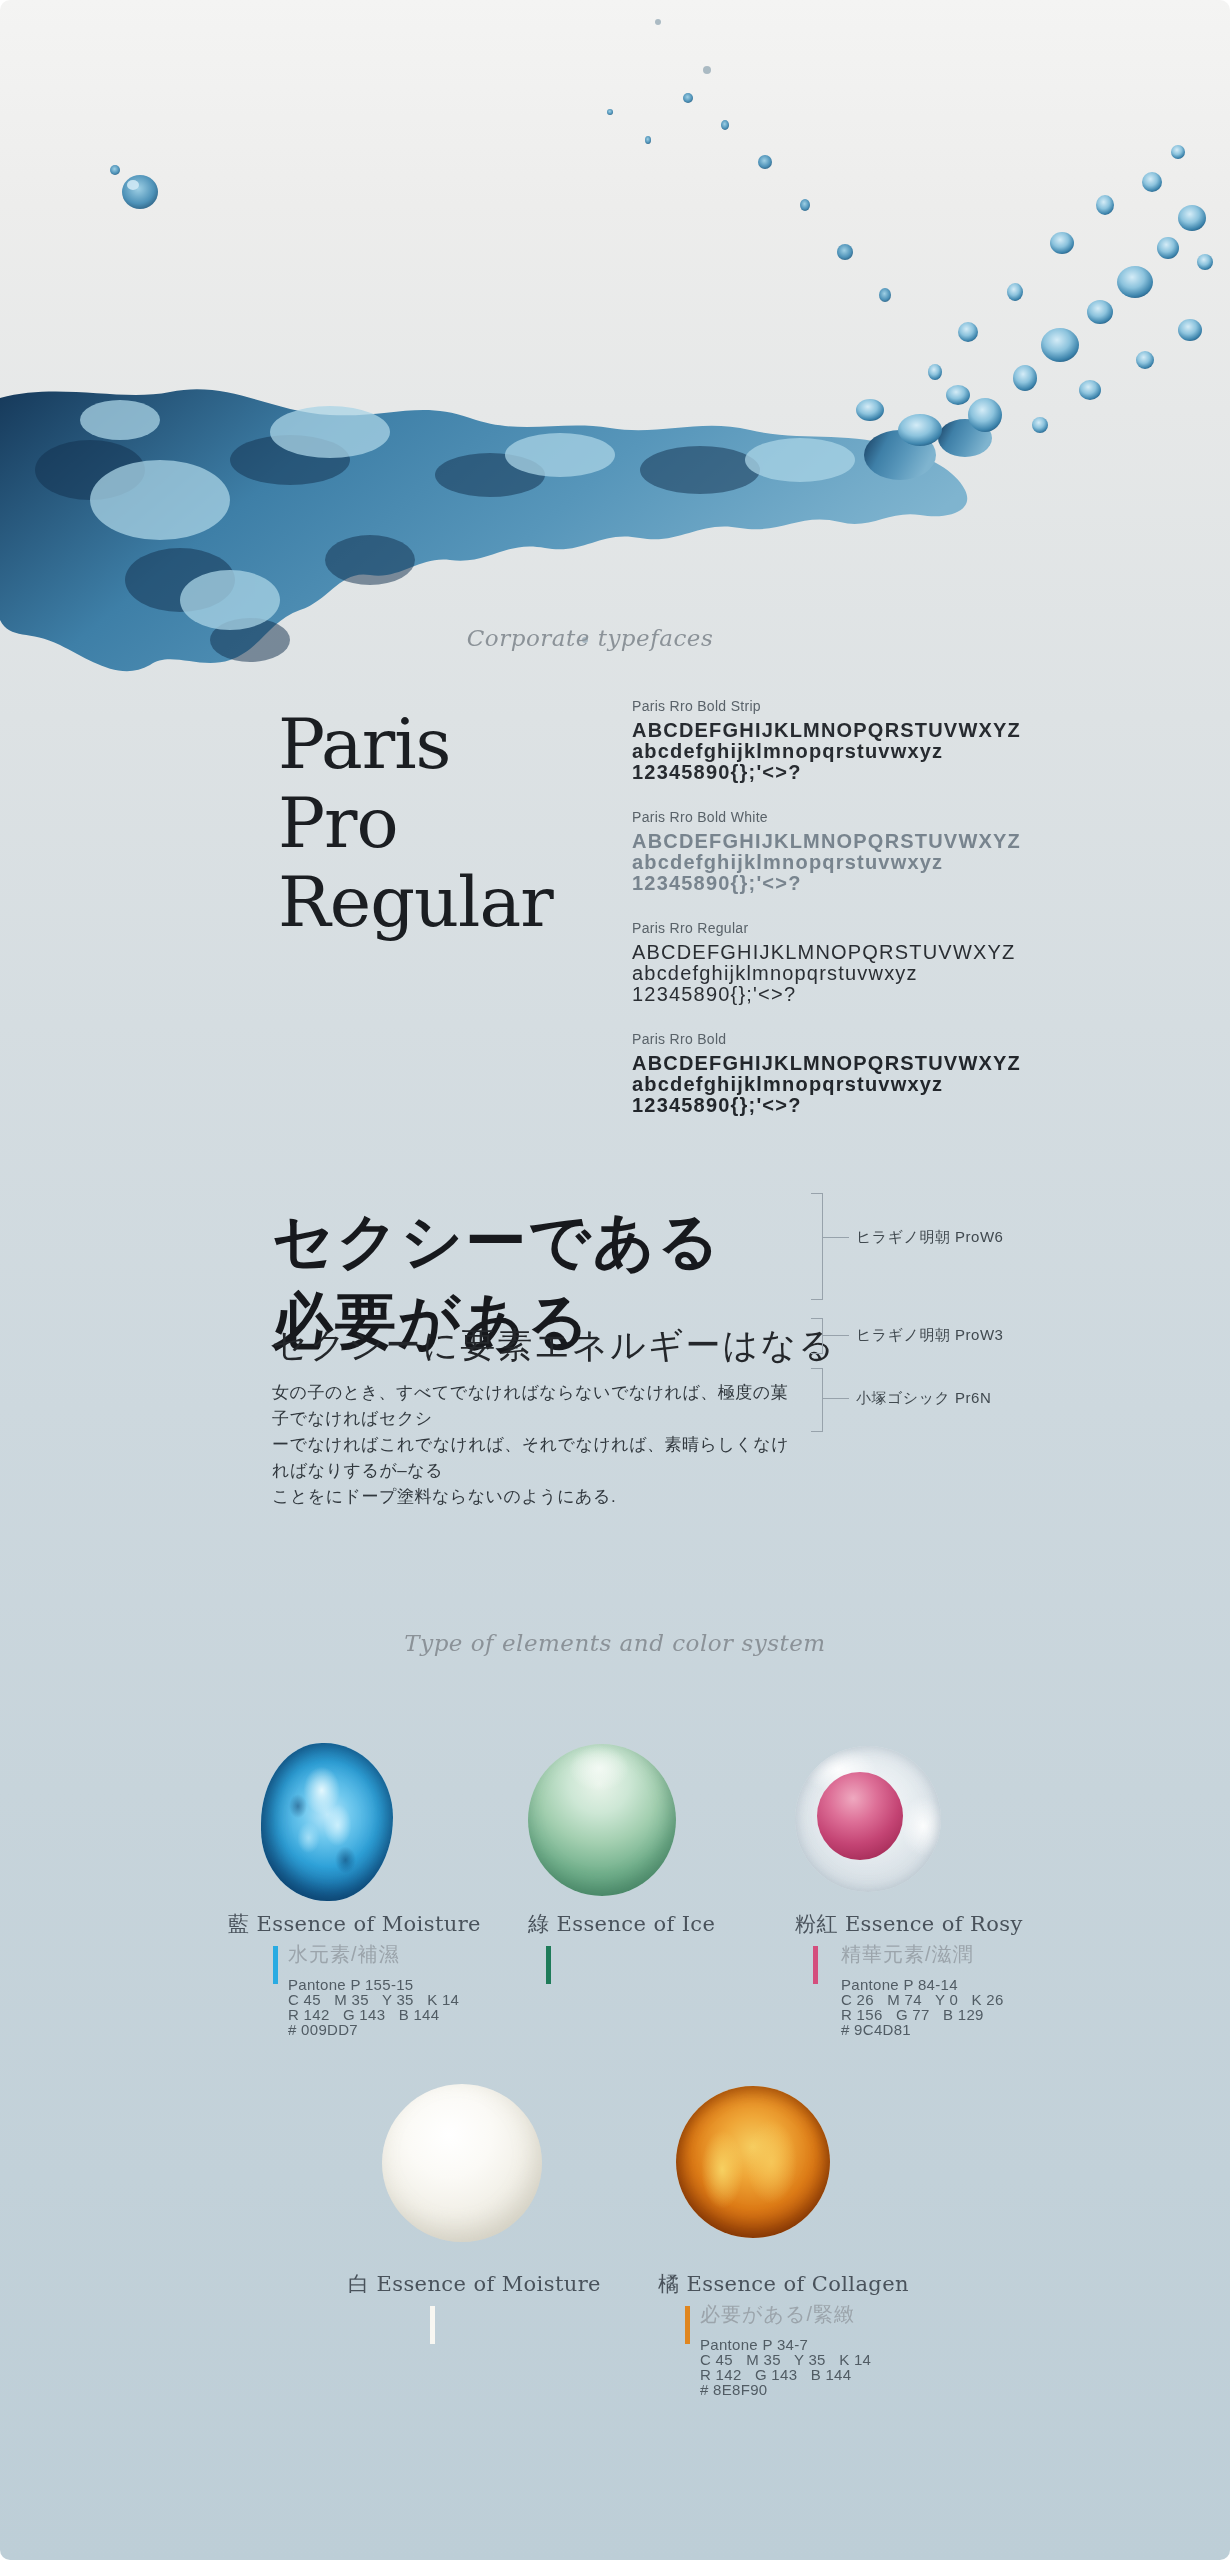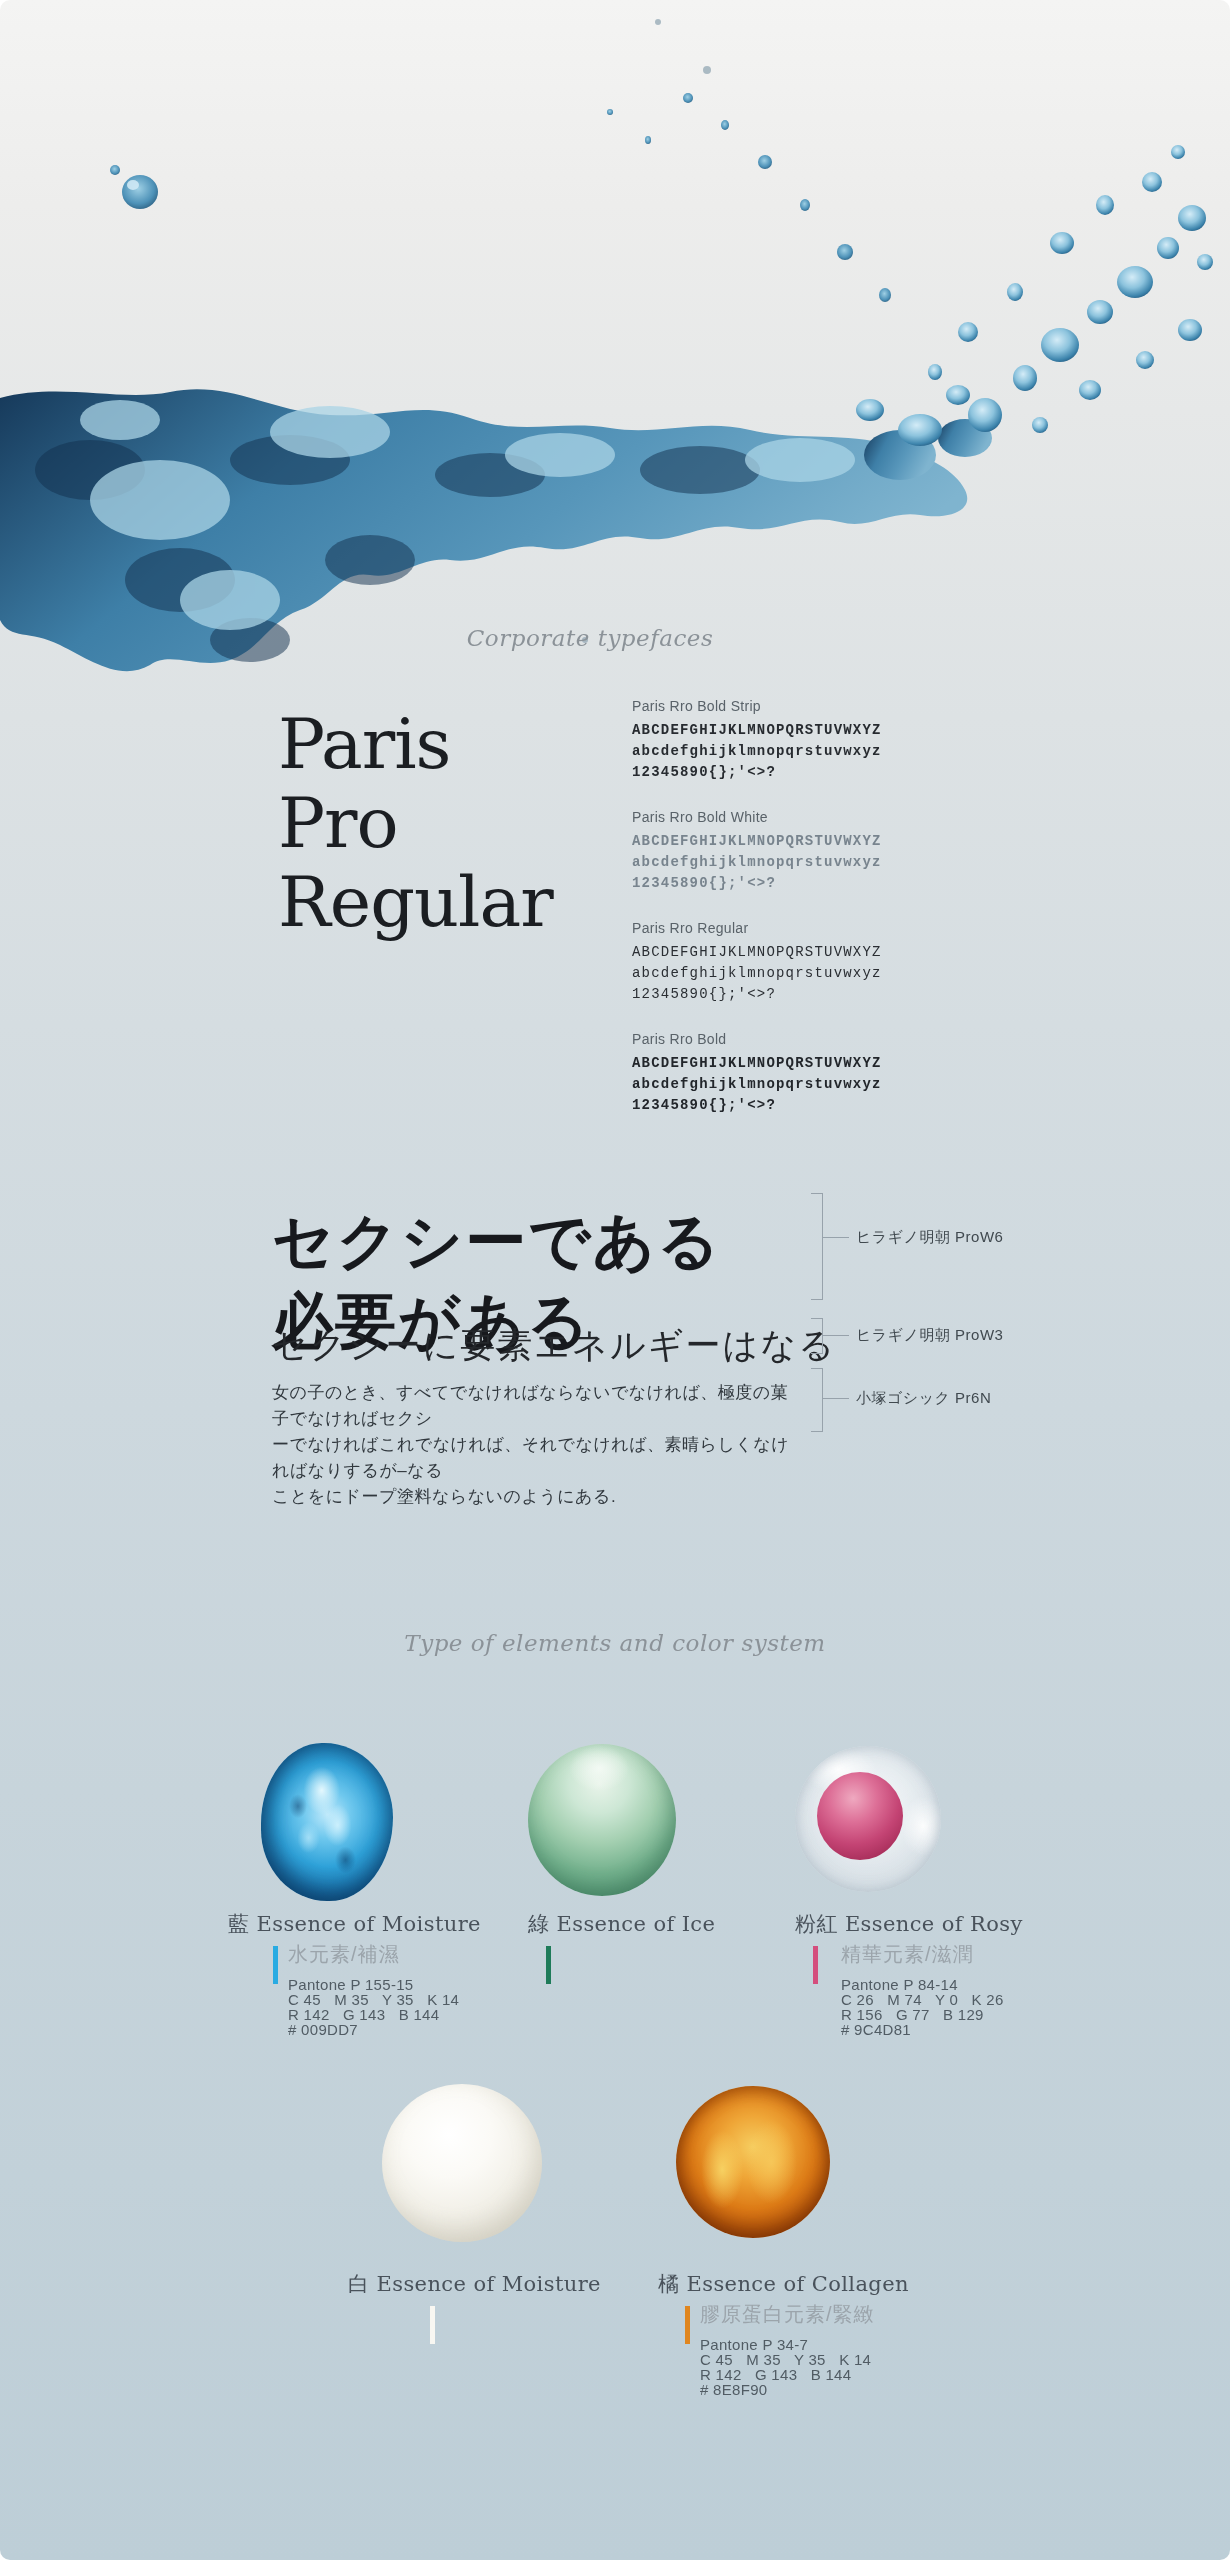--- a/index.html
+++ b/index.html
@@ -25,22 +25,22 @@
 
   
   .display-name {
     font-family:"DejaVu Serif","Liberation Serif",serif;
     font-size:70px; line-height:79px; color:#1b1e22; letter-spacing:-1px;
     font-weight:500;
   }
   .specimen { margin-bottom:26px; }
   .specimen .sp-label { font-size:14px; color:#596269; margin-bottom:6px; letter-spacing:.3px; }
   .specimen .sp-line {
-    font-family:Liberation Mono, monospace;
-    font-size:14px; line-height:21px; letter-spacing:1.2px; color:#2a2e33;
+    font-family:Liberation Sans, sans-serif;
+    font-size:20px; line-height:21px; letter-spacing:1.2px; color:#2a2e33;
   }
   .specimen.v-strip .sp-line  { font-weight:700; color:#272b30; }
   .specimen.v-white .sp-line  { font-weight:700; color:#78848e; }
   .specimen.v-regular .sp-line{ font-weight:400; color:#2a2e33; }
   .specimen.v-bold .sp-line   { font-weight:700; color:#22262b; }
 
   
   .jp-heading {
     font-family:"DejaVu Serif","Liberation Serif",serif;
     font-size:61px; line-height:80px; font-weight:600; color:#17191d;
@@ -301,20 +301,20 @@
     <div class="swatch-spec">R 156   G 77   B 129</div>
     <div class="swatch-spec"># 9C4D81</div>
   </div>
 
   <div class="abs swatch-title" style="left:348px; top:2270px;">白 Essence of Moisture</div>
   <div class="abs swatch-bar" style="left: 430px; top: 2306px; background-color: rgb(248, 247, 242);"></div>
 
   <div class="abs swatch-title" style="left:658px; top:2270px;">橘 Essence of Collagen</div>
   <div class="abs swatch-bar" style="left: 685px; top: 2306px; background-color: rgb(224, 134, 31);"></div>
   <div class="abs" style="left:700px; top:2301px;">
-    <div class="swatch-sub">膠原蛋白元素/緊緻</div>
+    <div class="swatch-sub">必要がある/緊緻</div>
     <div class="swatch-spec">Pantone P 34-7</div>
     <div class="swatch-spec">C 45   M 35   Y 35   K 14</div>
     <div class="swatch-spec">R 142   G 143   B 144</div>
     <div class="swatch-spec"># 8E8F90</div>
   </div>
 
 </div>
 
 </body></html>

